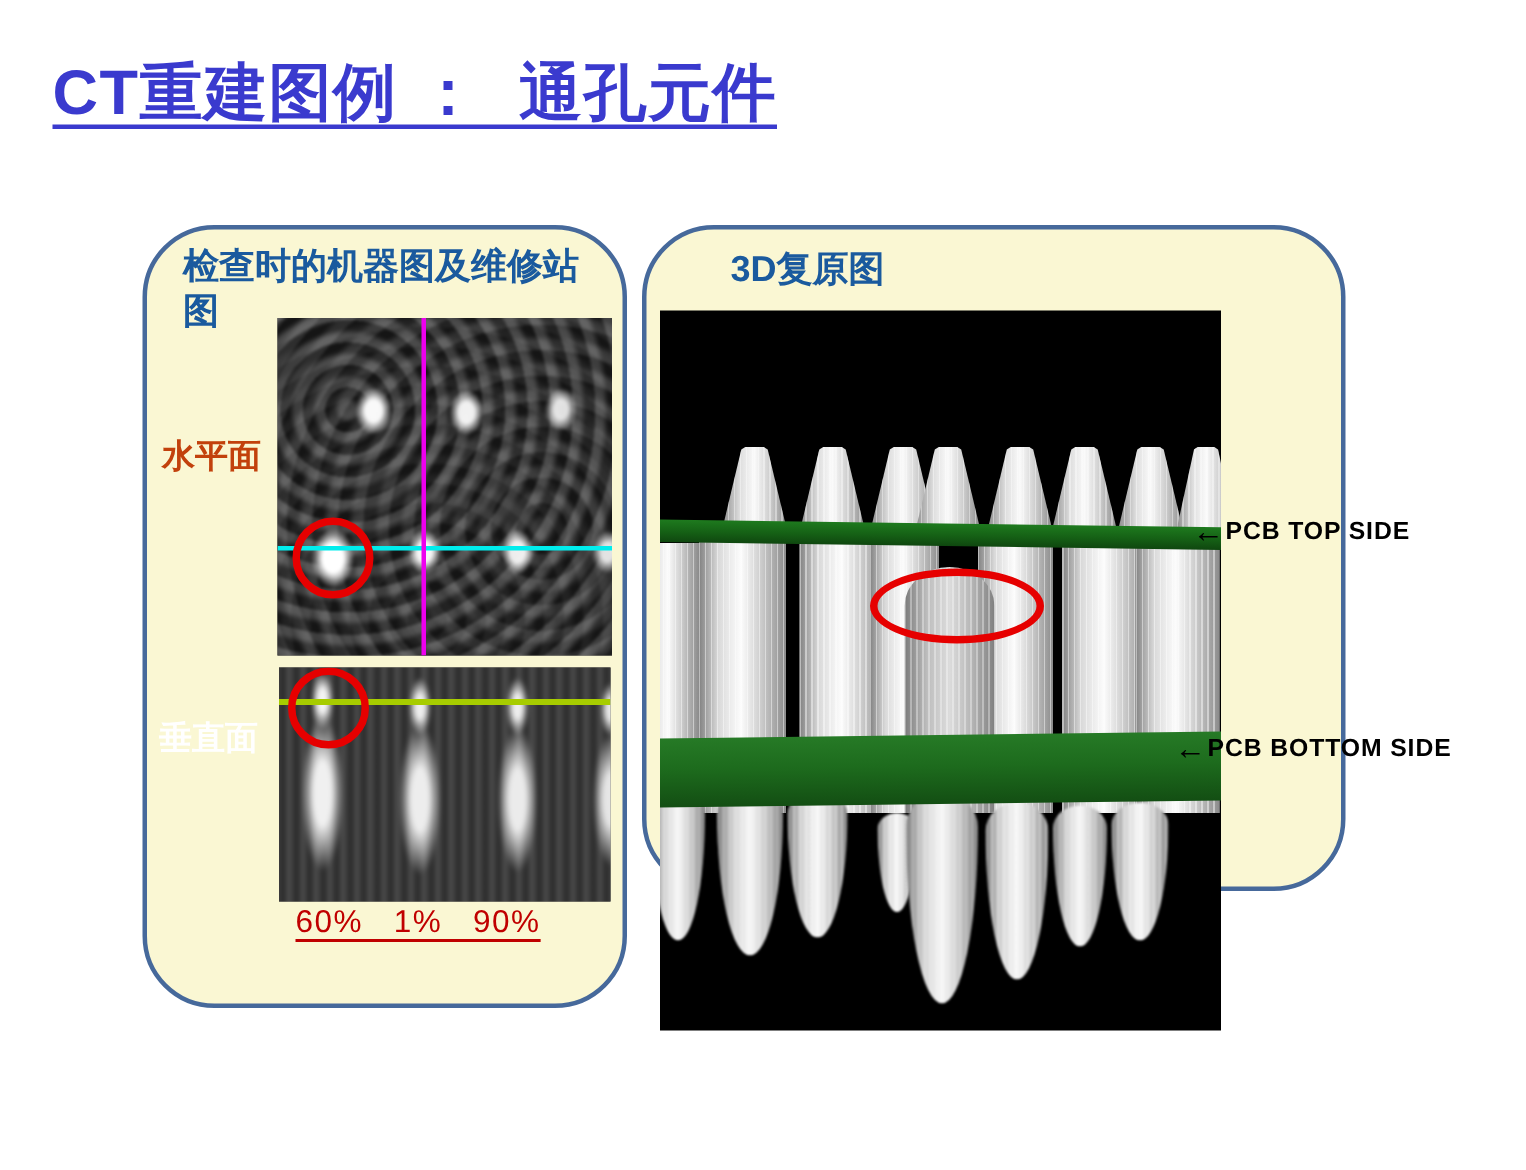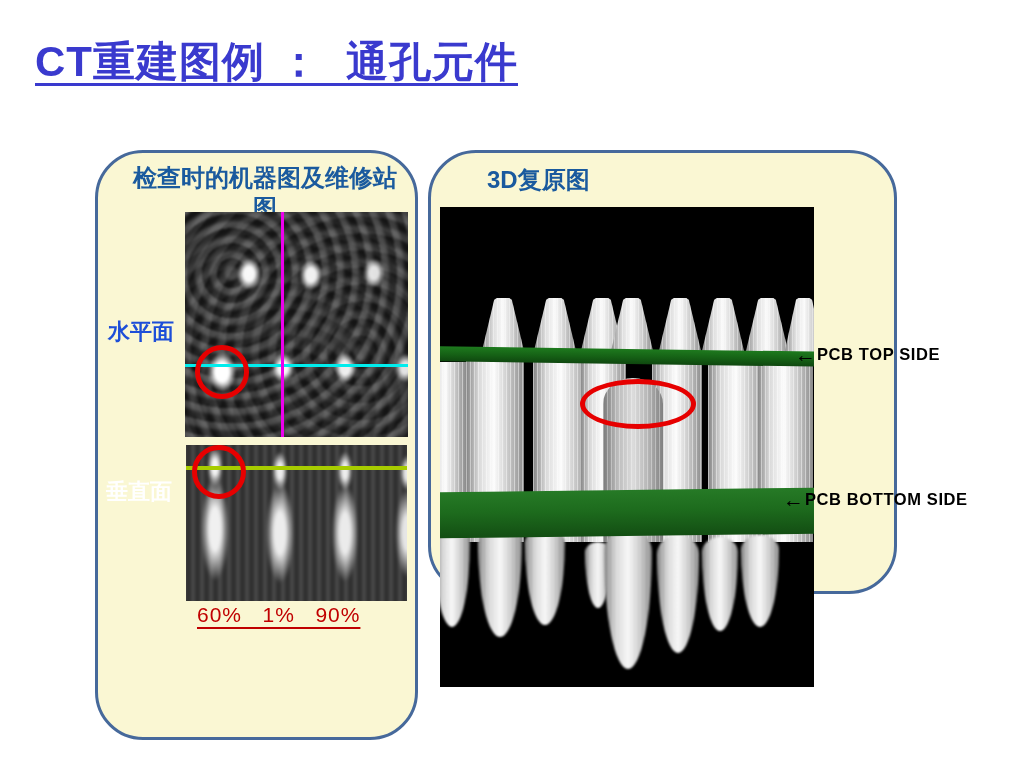--- a/index.html
+++ b/index.html
@@ -12,21 +12,21 @@
     position:absolute;left:35px;top:6px;
     font-size:42px;font-weight:bold;color:#3a3ace;
     text-decoration:underline;text-decoration-thickness:3px;text-underline-offset:7px;
     white-space:pre;letter-spacing:1px;margin-top:28px;
   }
   
   .panel{
     position:absolute;box-sizing:border-box;
     background:#faf7d3;border:3px solid #46699b;border-radius:48px;
   }
-  .panel-left{left:95px;top:150px;width:323px;height:590px;text-align:center;}
+  .panel-left{left:95px;top:150px;width:323px;height:522px;}
   .panel-right{left:428px;top:150px;width:469px;height:444px;}
   .panel-header{
     position:absolute;font-weight:bold;color:#1a5a9e;line-height:1.25;
   }
   .lp-header{left:24px;top:10px;width:286px;font-size:24px;}
   .rp-header{left:56px;top:12px;font-size:24px;}
   
   .ct-image{position:absolute;overflow:hidden;background:#333;}
   .ct1{left:87px;top:59px;width:223px;height:225px;}
   .ct2{left:88px;top:292px;width:221px;height:156px;}
@@ -62,21 +62,21 @@
   .cyan{background:#00eded;top:152px;}
   .magenta{background:#ee00ee;left:96px;}
   .yellowgreen{background:#a7cc00;top:21px;height:4px;}
   .red-circle{
     position:absolute;box-sizing:border-box;border:5px solid #e60000;border-radius:50%;
     background:transparent;
   }
   .rc1{left:10px;top:133px;width:54px;height:54px;}
   .rc2{left:6px;top:0px;width:54px;height:54px;}
   .plane-label{position:absolute;font-weight:bold;font-size:22px;}
-  .h-label{left:10px;top:164px;color:#1d4ed8;}
+  .h-label{left:10px;top:136px;color:#c2410c;}
   .v-label{left:8px;top:324px;color:#ffffff;}
   .pct-row{
     position:absolute;left:99px;top:450px;font-size:21px;color:#c00000;white-space:pre;
     text-decoration:underline;text-decoration-thickness:2px;text-underline-offset:5px;letter-spacing:1px;
   }
   .caption{
     position:absolute;left:87px;top:496px;font-size:31px;font-weight:bold;color:#c00000;letter-spacing:6px;
   }
   
   .scene{

